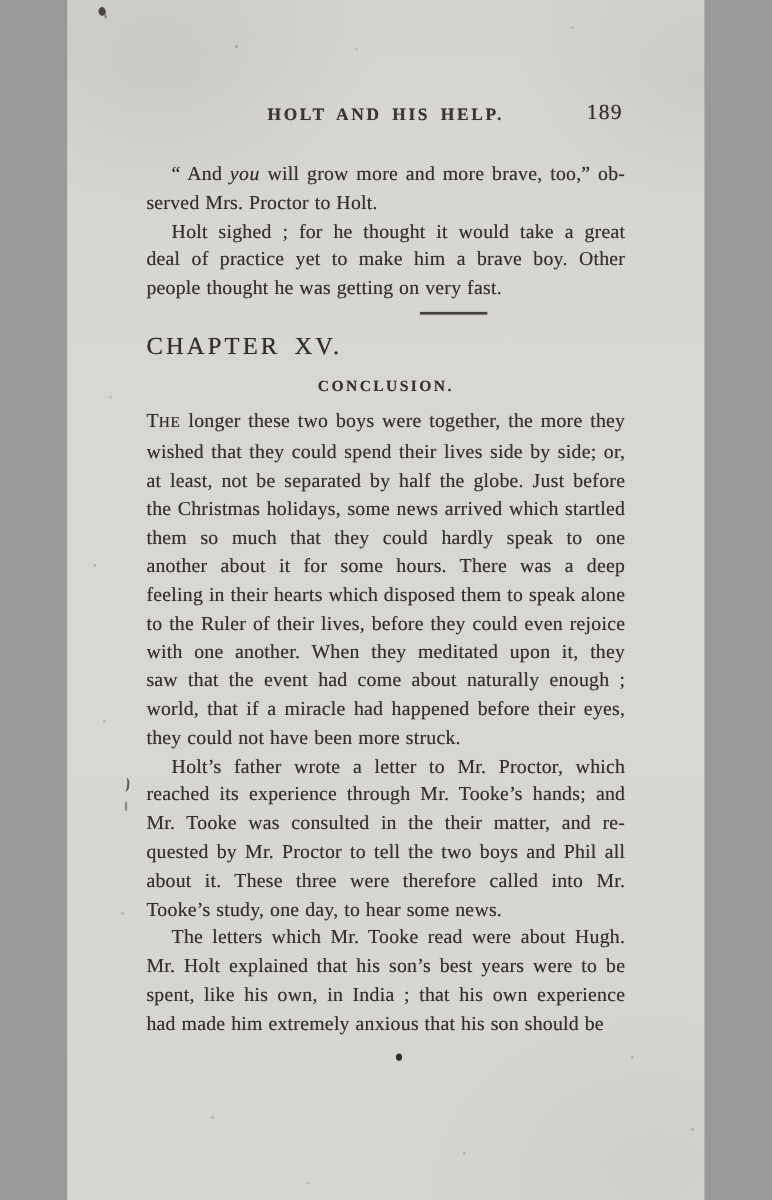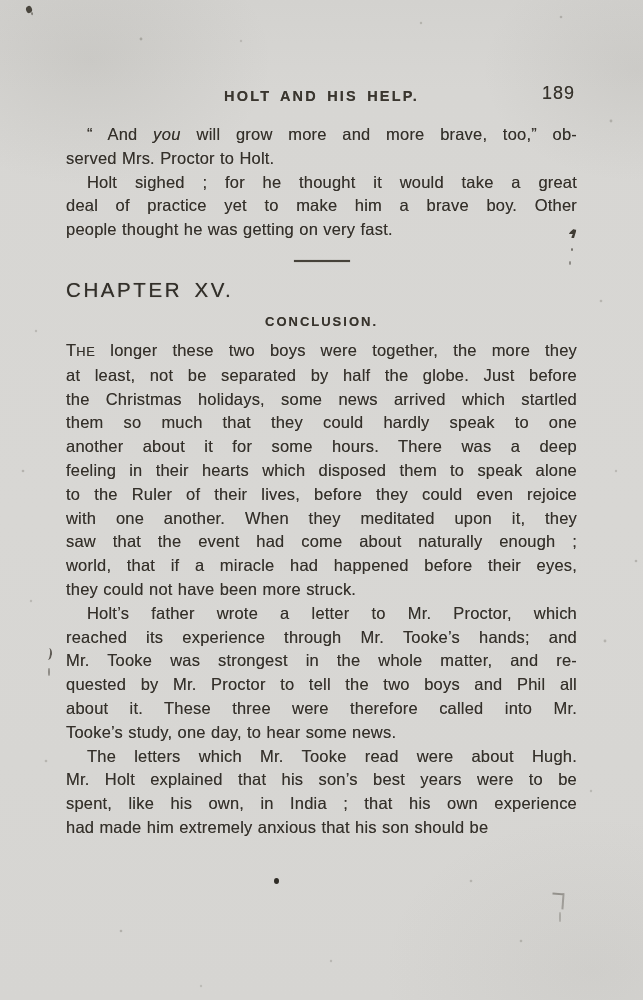--- a/index.html
+++ b/index.html
@@ -1,27 +1,27 @@
 <!DOCTYPE html>
 <html><head>
 <meta charset="utf-8">
 <style>
   html, body { margin: 0; padding: 0; background: #9a9a98; }
   .page {
     position: relative;
-    width: 643px;
+    width: 531px;
     height: 1000px;
     margin: 0 auto;
     overflow: hidden;
     background:
       radial-gradient(ellipse 260px 180px at 14% 6%, rgba(118,116,108,0.12), rgba(118,116,108,0) 70%),
       radial-gradient(ellipse 220px 160px at 99% 7%, rgba(112,110,102,0.10), rgba(112,110,102,0) 70%),
       radial-gradient(ellipse 300px 220px at 92% 97%, rgba(120,118,110,0.07), rgba(120,118,110,0) 70%),
       linear-gradient(180deg, #d3d2cf 0%, #d7d6d3 9%, #d8d7d4 52%, #d6d5d2 100%);
-    font-family: Liberation Sans, sans-serif;
+    font-family: Liberation Serif, serif;
     color: #34302a;
   }
   .running-head {
     position: absolute;
     top: 86px; left: 66px; right: 66px;
     height: 20px;
   }
   .rh-title {
     position: absolute; left: 0; right: 0; top: 2px;
     text-align: center;
@@ -36,21 +36,21 @@
     position: absolute; right: 2px; top: -3px;
     font-size: 18px;
     letter-spacing: 1px;
     color: #36322b;
     text-shadow: 0 0 0.6px rgba(54,50,43,0.6);
   }
   .text-block {
     position: absolute;
     left: 66px; right: 66px;
   }
-  #intro-block { top: 123px; }
+  #intro-block { top: 133px; }
   #main-block  { top: 339px; }
   .line {
     font-size: 16.5px;
     line-height: 23.8px;
     text-align: justify;
     text-align-last: justify;
     word-spacing: 0.5px;
     letter-spacing: 0.2px;
     text-shadow: 0 0 0.6px rgba(52,48,40,0.55);
     white-space: normal;
@@ -159,35 +159,36 @@
     </div>
 
   <div class="divider"></div>
 
   <h2 class="chapter-title">CHAPTER XV.</h2>
   <h3 class="chapter-sub">CONCLUSION.</h3>
 
   <div class="text-block" id="main-block">
       <div>
         <div class="line">T<span class="sc">HE</span> longer these two boys were together, the more they</div>
+        <div class="line">wished that they could spend their lives side by side; or,</div>
         <div class="line">at least, not be separated by half the globe. Just before</div>
         <div class="line">the Christmas holidays, some news arrived which startled</div>
         <div class="line">them so much that they could hardly speak to one</div>
         <div class="line">another about it for some hours. There was a deep</div>
         <div class="line">feeling in their hearts which disposed them to speak alone</div>
         <div class="line">to the Ruler of their lives, before they could even rejoice</div>
         <div class="line">with one another. When they meditated upon it, they</div>
         <div class="line">saw that the event had come about naturally enough ;</div>
         <div class="line">world, that if a miracle had happened before their eyes,</div>
         <div class="line para-end">they could not have been more struck.</div>
       </div>
       <div>
         <div class="line para-start">Holt’s father wrote a letter to Mr. Proctor, which</div>
         <div class="line">reached its experience through Mr. Tooke’s hands; and</div>
-        <div class="line">Mr. Tooke was strongest in the whole matter, and re-</div>
+        <div class="line">Mr. Tooke was consulted in the their matter, and re-</div>
         <div class="line">quested by Mr. Proctor to tell the two boys and Phil all</div>
         <div class="line">about it. These three were therefore called into Mr.</div>
         <div class="line para-end">Tooke’s study, one day, to hear some news.</div>
       </div>
       <div>
         <div class="line para-start">The letters which Mr. Tooke read were about Hugh.</div>
         <div class="line">Mr. Holt explained that his son’s best years were to be</div>
         <div class="line">spent, like his own, in India ; that his own experience</div>
         <div class="line para-end">had made him extremely anxious that his son should be</div>
       </div>

